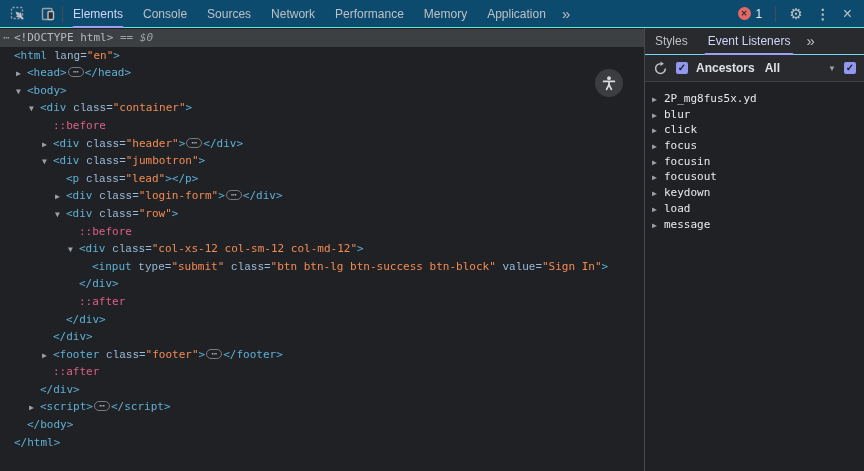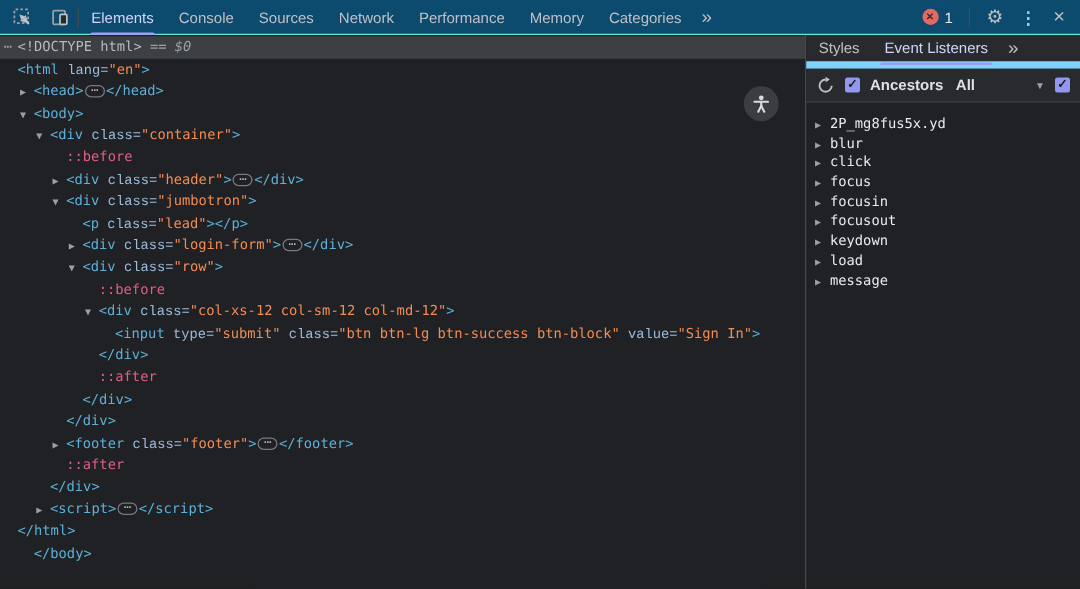--- a/index.html
+++ b/index.html
@@ -50,21 +50,21 @@
     text-align:center; vertical-align:1px; margin:0 1px; }
 
   
   .a11y-btn { position:absolute; left:595px; top:41px; width:28px; height:28px;
     border-radius:50%; background:#3c3d41; display:flex; align-items:center;
     justify-content:center; }
 
   
   .right-panel { position:absolute; top:28px; left:644px; right:0; bottom:0;
     background:#202124; border-left:1px solid #47484b; }
-  .rtabs { height:27px; background:#292a2d; border-bottom:6px solid #7dd3fc;
+  .rtabs { height:27px; background:#292a2d; border-bottom:1px solid #7dd3fc;
     display:flex; align-items:center; }
   .rtab { height:27px; line-height:27px; padding:0 10px; font-size:12px;
     color:#bdc1c6; position:relative; white-space:nowrap; }
   .rtab.active { color:#d2d5fb;text-align:right; }
   .rtab.active::after { content:""; position:absolute; left:6px; right:6px; bottom:0;
     height:2px; background:#9ba1f0; border-radius:2px 2px 0 0; }
   .rtoolbar { height:27px; background:#292a2d; border-bottom:1px solid #3c4043;
     display:flex; align-items:center; gap:8px; padding:0 8px; }
   .checkbox { width:12px; height:12px; border-radius:2px; background:#9297f0;
     color:#1b1c20; font-size:10px; font-weight:bold; display:flex;
@@ -102,21 +102,21 @@
       </span>
     </div>
     <div class="vsep"></div>
     <div class="tabs">
         <div class="tab active">Elements</div>
         <div class="tab">Console</div>
         <div class="tab">Sources</div>
         <div class="tab">Network</div>
         <div class="tab">Performance</div>
         <div class="tab">Memory</div>
-        <div class="tab">Categories</div>
+        <div class="tab">Application</div>
       </div>
     <span class="chevrons">»</span>
     <div class="toolbar-right">
       <span class="badge-wrap">
         <span class="err-badge">✕</span>
         <span class="err-count">1</span>
       </span>
       <div class="vsep"></div>
       <span class="gear">⚙</span>
       <span class="kebab">⋮</span>
@@ -141,22 +141,22 @@
         <div class="trow"><span class="arrow" style="margin-left: 68px;">▼</span><span class="s-tg">&lt;div </span><span class="s-at">class=</span><span class="s-vl">"col-xs-12 col-sm-12 col-md-12"</span><span class="s-tg">&gt;</span></div>
         <div class="trow"><span class="arrow" style="margin-left: 81px;"></span><span class="s-tg">&lt;input </span><span class="s-at">type=</span><span class="s-vl">"submit"</span><span class="s-tg"> </span><span class="s-at">class=</span><span class="s-vl">"btn btn-lg btn-success btn-block"</span><span class="s-tg"> </span><span class="s-at">value=</span><span class="s-vl">"Sign In"</span><span class="s-tg">&gt;</span></div>
         <div class="trow"><span class="arrow" style="margin-left: 68px;"></span><span class="s-tg">&lt;/div&gt;</span></div>
         <div class="trow"><span class="arrow" style="margin-left: 68px;"></span><span class="s-ps">::after</span></div>
         <div class="trow"><span class="arrow" style="margin-left: 55px;"></span><span class="s-tg">&lt;/div&gt;</span></div>
         <div class="trow"><span class="arrow" style="margin-left: 42px;"></span><span class="s-tg">&lt;/div&gt;</span></div>
         <div class="trow"><span class="arrow" style="margin-left: 42px;">▶</span><span class="s-tg">&lt;footer </span><span class="s-at">class=</span><span class="s-vl">"footer"</span><span class="s-tg">&gt;</span><span class="pill">⋯</span><span class="s-tg">&lt;/footer&gt;</span></div>
         <div class="trow"><span class="arrow" style="margin-left: 42px;"></span><span class="s-ps">::after</span></div>
         <div class="trow"><span class="arrow" style="margin-left: 29px;"></span><span class="s-tg">&lt;/div&gt;</span></div>
         <div class="trow"><span class="arrow" style="margin-left: 29px;">▶</span><span class="s-tg">&lt;script&gt;</span><span class="pill">⋯</span><span class="s-tg">&lt;/script&gt;</span></div>
+        <div class="trow"><span class="arrow" style="margin-left: 16px;"></span><span class="s-tg">&lt;/body&gt;</span></div>
         <div class="trow"><span class="arrow" style="margin-left: 3px;"></span><span class="s-tg">&lt;/html&gt;</span></div>
-        <div class="trow"><span class="arrow" style="margin-left: 16px;"></span><span class="s-tg">&lt;/body&gt;</span></div>
       </div>
     <div class="a11y-btn">
       <svg width="16" height="16" viewBox="0 0 16 16">
         <circle cx="8" cy="3.2" r="1.9" fill="#dadce0"></circle>
         <line x1="2.6" y1="6.4" x2="13.4" y2="6.4" stroke="#dadce0" stroke-width="1.7" stroke-linecap="round"></line>
         <line x1="8" y1="6.4" x2="8" y2="10" stroke="#dadce0" stroke-width="1.7"></line>
         <line x1="8" y1="9.7" x2="5.6" y2="14.4" stroke="#dadce0" stroke-width="1.7" stroke-linecap="round"></line>
         <line x1="8" y1="9.7" x2="10.4" y2="14.4" stroke="#dadce0" stroke-width="1.7" stroke-linecap="round"></line>
       </svg>
     </div>

